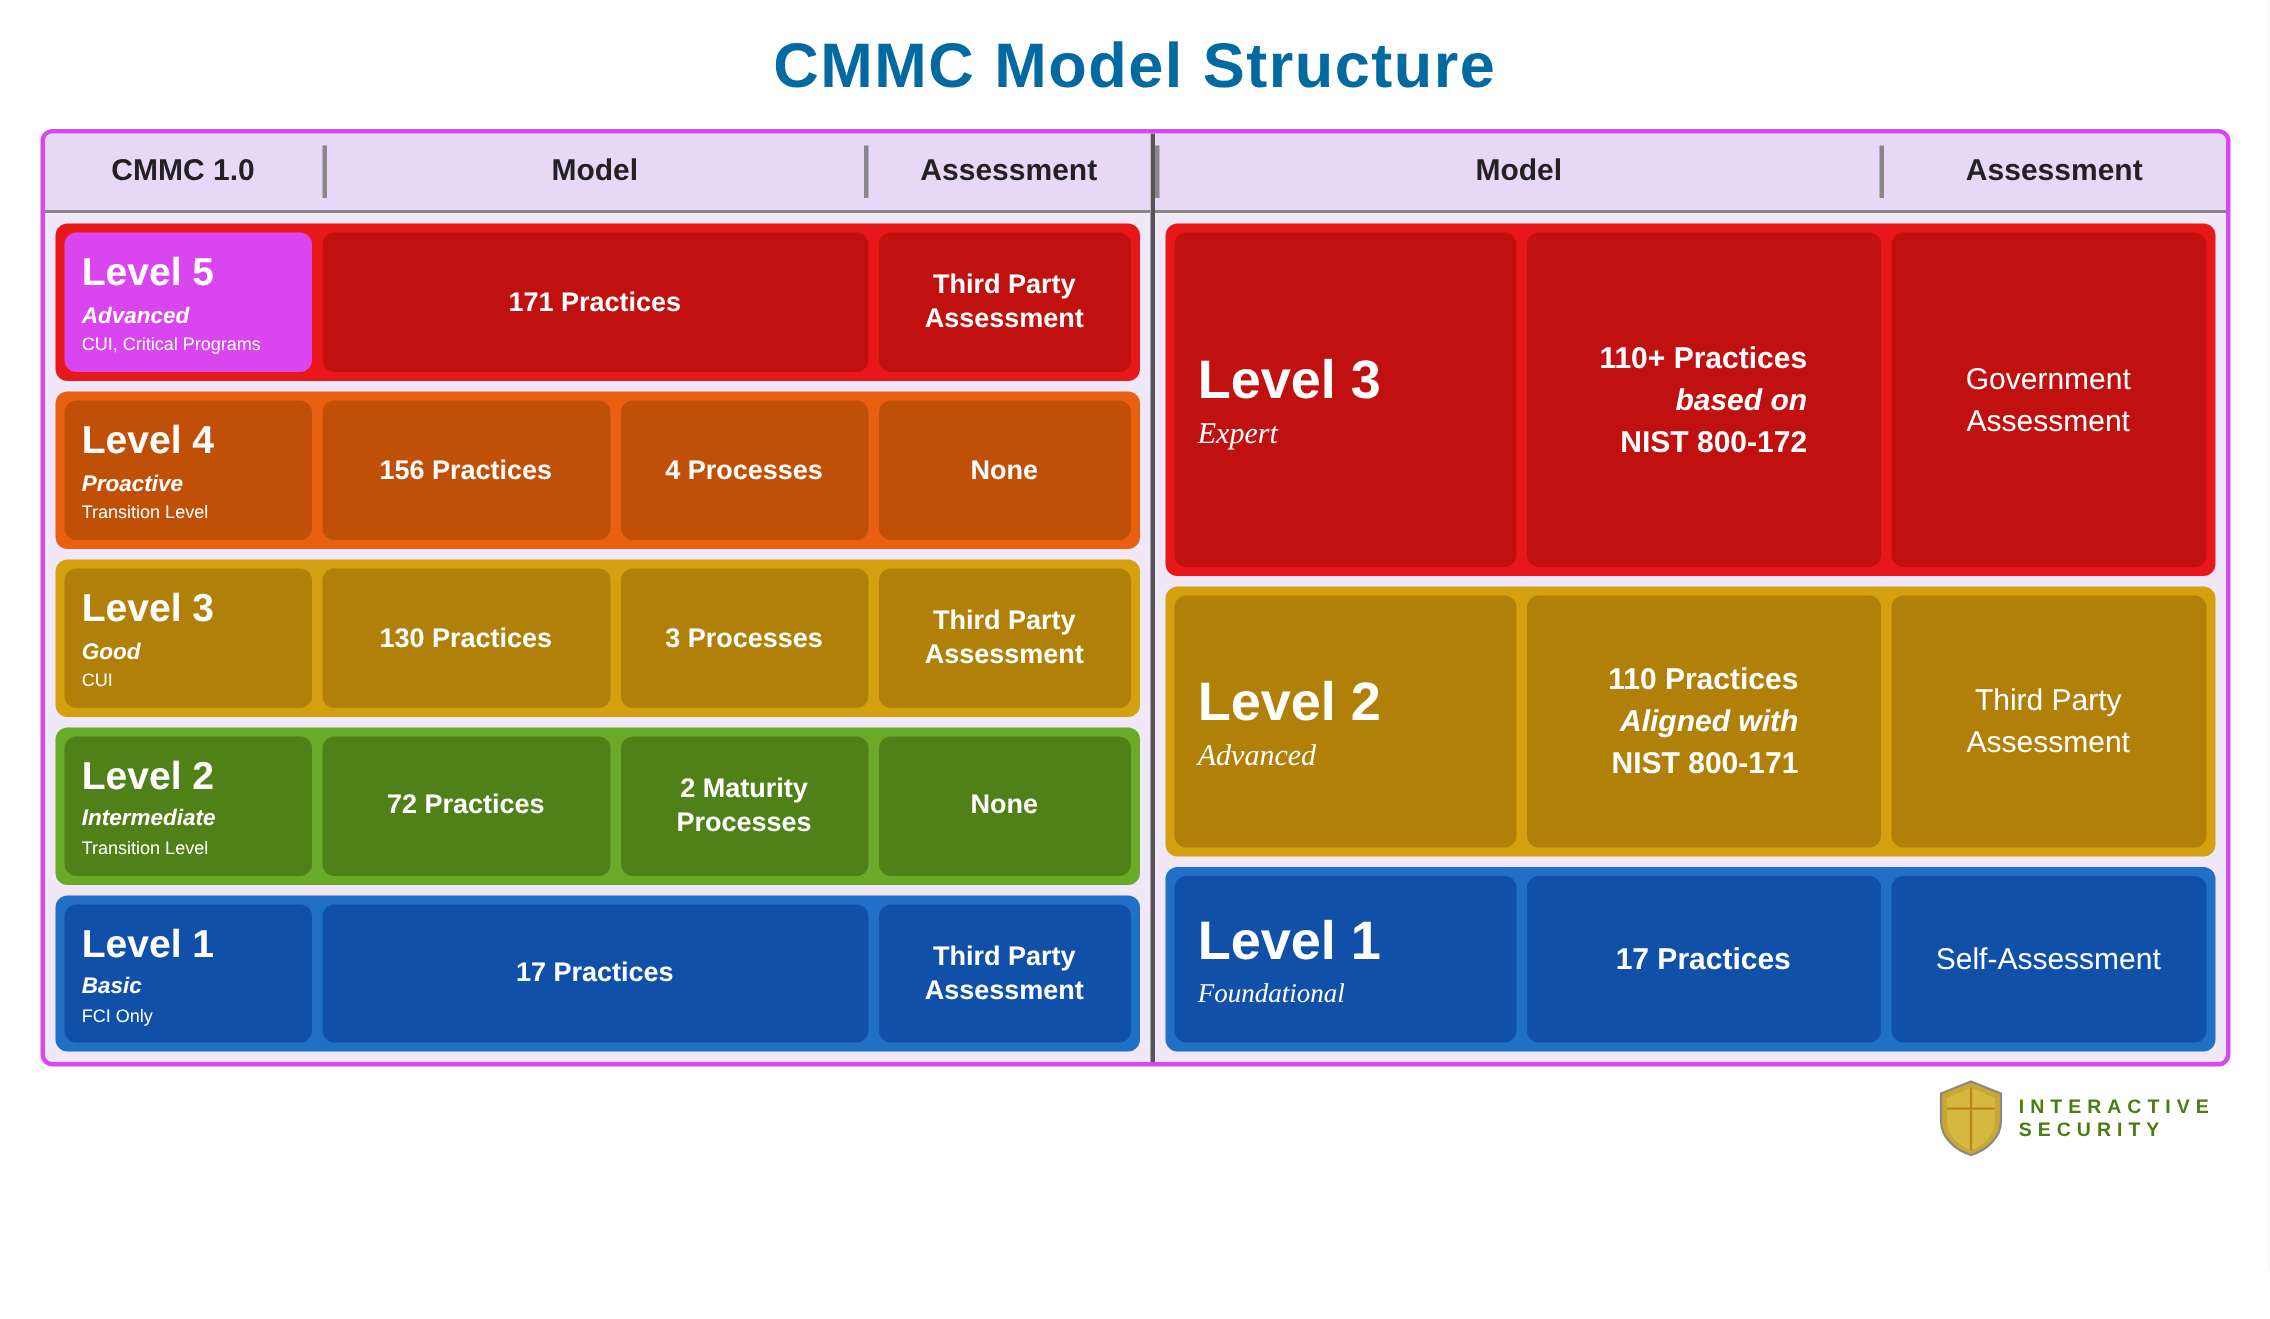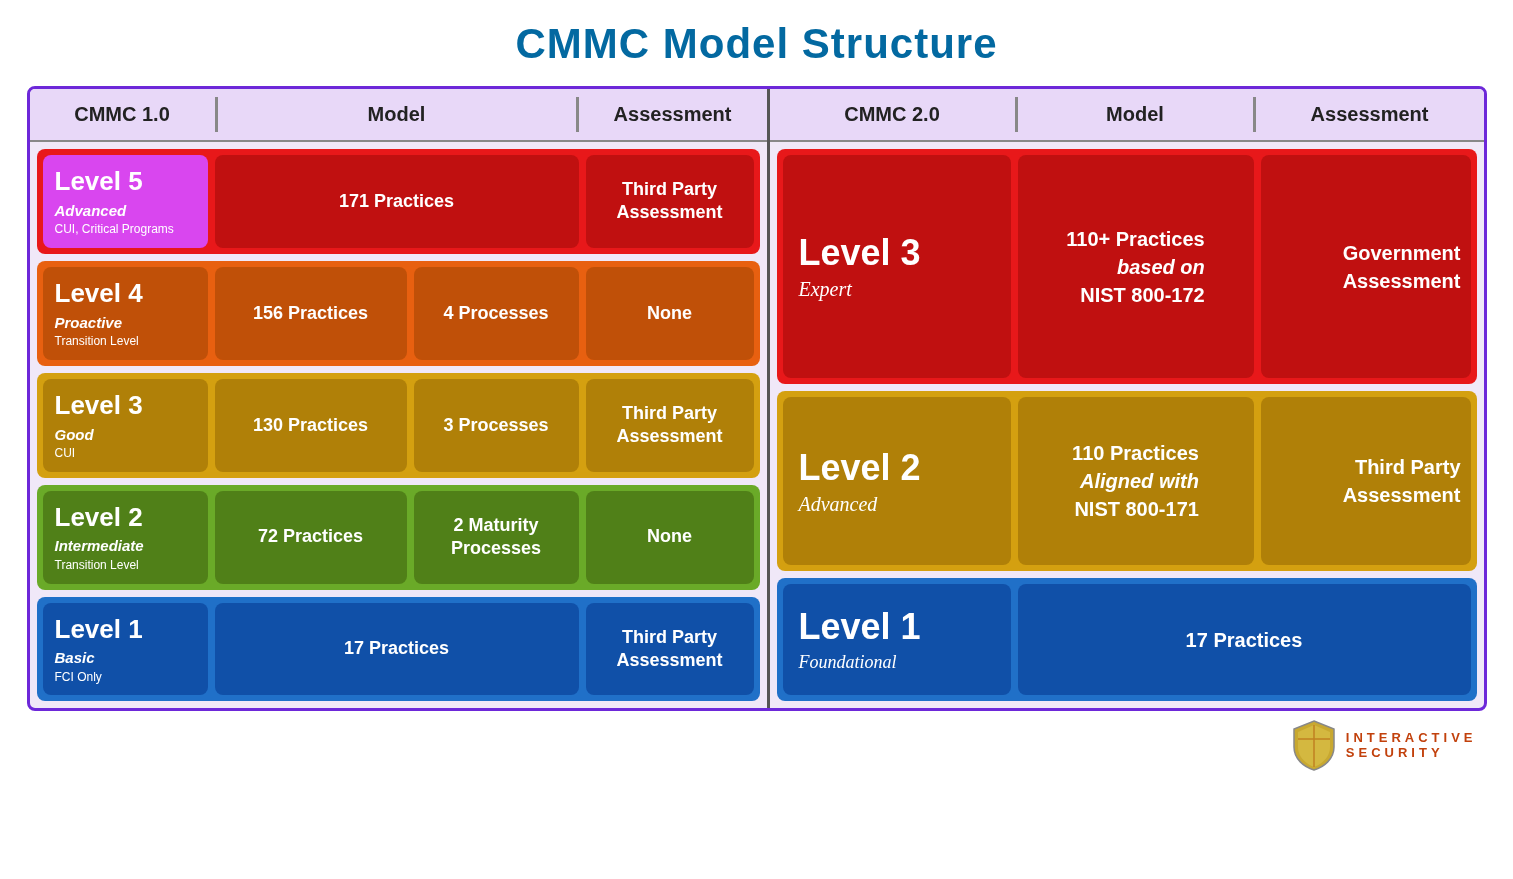--- a/index.html
+++ b/index.html
@@ -16,21 +16,21 @@
     .page-title {
       font-size: 42px;
       font-weight: bold;
       color: #0369a1;
       margin-bottom: 18px;
       letter-spacing: 1px;
     }
     .main-container {
       display: flex;
       flex-direction: row;
-      border: 3px solid #6d28d9;
+      border: 3px solid #d946ef;
       border-radius: 8px;
       overflow: hidden;
       background: #f0e8f8;
       width: 1460px;
     }
     
     .left-side {
       flex: 0 0 740px;
       display: flex;
       flex-direction: column;
@@ -162,22 +162,22 @@
     }
     .right-cell-assessment {
       flex: 0 0 210px;
       border-radius: 8px;
       display: flex;
       align-items: center;
       justify-content: center;
       padding: 14px 10px;
       color: white;
       font-size: 20px;
-      font-weight: bold;
-      text-align: right;
+      font-weight: normal;
+      text-align: center;
       line-height: 1.4;
     }
     
     .logo-area {
       display: flex;
       justify-content: flex-end;
       align-items: center;
       width: 1460px;
       margin-top: 8px;
       padding-right: 10px;
@@ -185,21 +185,21 @@
     .logo-shield {
       width: 48px;
       height: 52px;
       margin-right: 8px;
     }
     .logo-text {
       font-family: Arial, sans-serif;
       font-size: 18px;
       font-weight: bold;
       letter-spacing: 3px;
-      color: #c2410c;
+      color: #4d7c0f;
       line-height: 1.2;
     }
     .logo-text span {
       display: block;
       font-size: 13px;
       letter-spacing: 4px;
     }
     
     .h-divider {
       width: 3px;
@@ -269,21 +269,20 @@
       <span class="level-desc">FCI Only</span>
     </div>
           <div class="cell" style="background: rgb(16, 80, 168); flex: 1 1 0%;">17 Practices</div>
           <div class="cell cell-assessment" style="background: rgb(16, 80, 168);">Third Party Assessment</div>
         </div>
       </div>
   </div>
 
   <div class="right-side">
     <div class="header-row">
-      <div class="header-cell" style="flex:0 0 245px">CMMC 2.0</div>
       <div class="h-divider"></div>
       <div class="header-cell" style="flex:1">Model</div>
       <div class="h-divider"></div>
       <div class="header-cell" style="flex:0 0 228px">Assessment</div>
     </div>
     <div class="right-content" id="right-content">
     <div class="right-row" style="background: rgb(232, 24, 26); flex: 2 1 0%;">
           <div class="right-cell-level" style="background: rgb(192, 16, 16);">
       <span class="level-number">Level 3</span>
       <span class="level-sub" style="font-style:italic;font-size:20px">Expert</span>
@@ -304,20 +303,21 @@
           <div class="right-cell-assessment" style="background: rgb(176, 128, 8);">Third Party Assessment</div>
         </div>
         <div class="right-row" style="background: rgb(32, 112, 200); flex: 1 1 0%;">
           <div class="right-cell-level" style="background: rgb(16, 80, 168);">
       <span class="level-number">Level 1</span>
       <span class="level-sub" style="font-style:italic;font-size:18px">Foundational</span>
     </div>
           <div class="right-cell-model" style="background: rgb(16, 80, 168);">
             <span>17 Practices</span>
           </div>
+          <div class="right-cell-assessment" style="background: rgb(16, 80, 168);">Self-Assessment</div>
         </div>
       </div>
   </div>
 </div>
 
 <div class="logo-area">
   <svg class="logo-shield" viewBox="0 0 48 52" xmlns="http://www.w3.org/2000/svg">
     <path d="M24 2 L44 10 L44 28 C44 40 34 48 24 51 C14 48 4 40 4 28 L4 10 Z" fill="#c8a830" stroke="#888" stroke-width="1.5"></path>
     <path d="M24 6 L40 13 L40 28 C40 38 32 45 24 48 C16 45 8 38 8 28 L8 13 Z" fill="#d4b840"></path>
     <line x1="24" y1="6" x2="24" y2="48" stroke="#c08020" stroke-width="1.5"></line>

